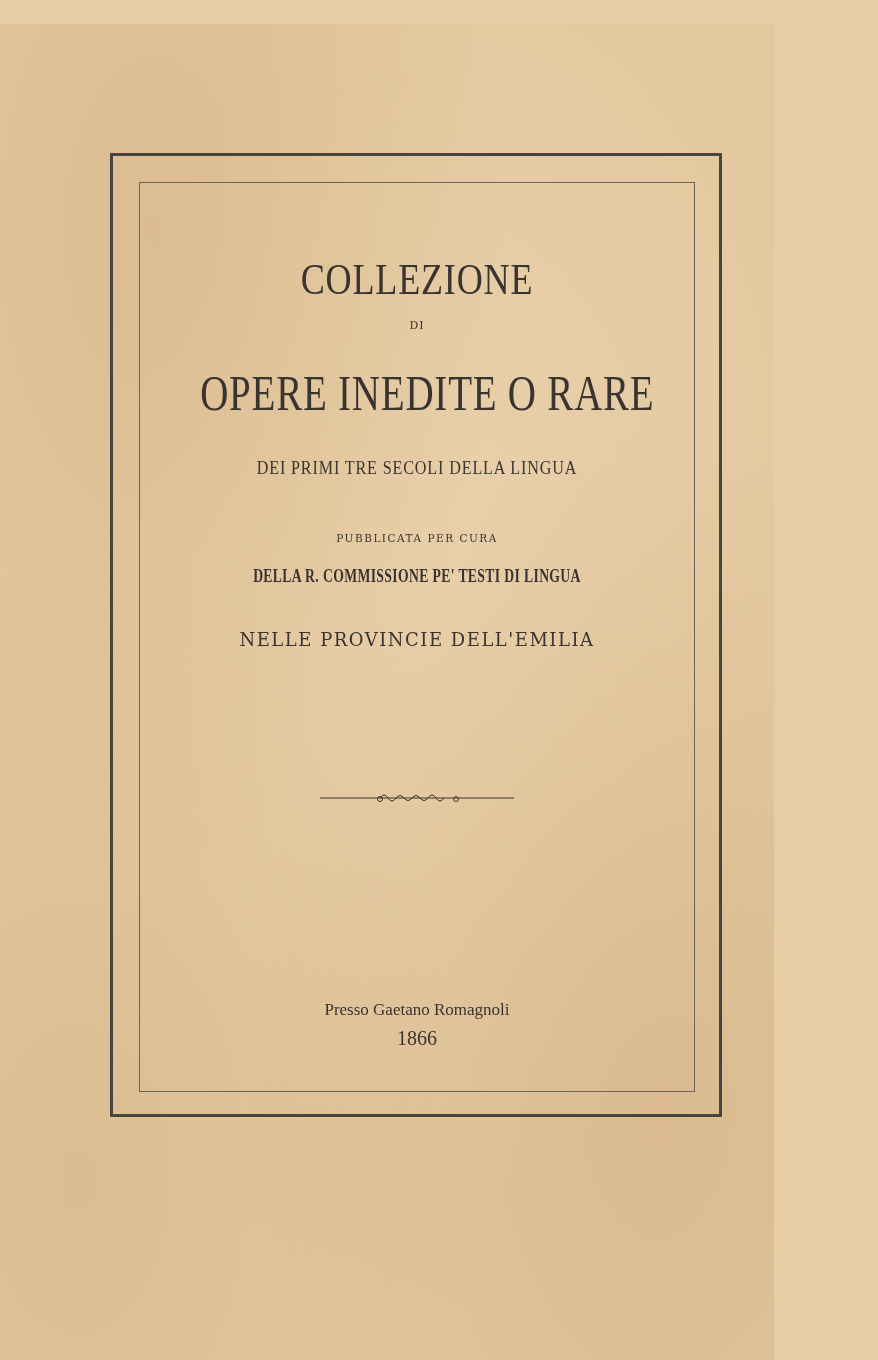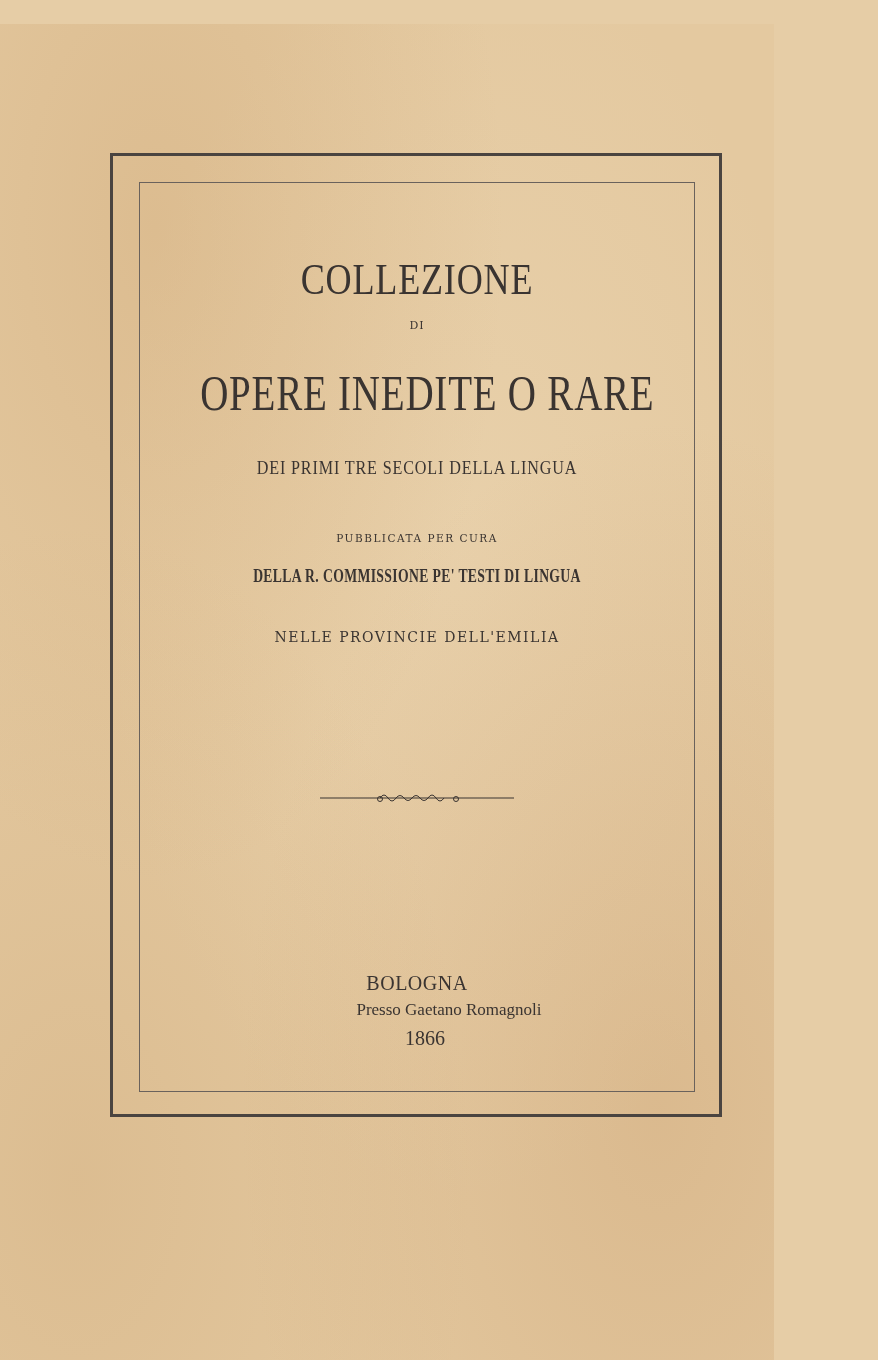--- a/index.html
+++ b/index.html
@@ -41,25 +41,25 @@
       font-size: 44px; letter-spacing: 1px; transform: scaleX(0.82);
     }
     .di { top: 137px; font-size: 11px; letter-spacing: 1px; }
     .title2 {
       top: 182px; font-family: "Liberation Serif", serif;
       font-size: 50px; letter-spacing: 1px; transform: scaleX(0.78);
     }
     .sub1 { top: 275px; font-family: "Liberation Serif", serif; font-size: 19px; letter-spacing: 1px; transform: scaleX(0.85); }
     .sub2 { top: 350px; font-size: 10.5px; letter-spacing: 1.5px; }
     .sub3 { top: 383px; font-family: "Liberation Serif", serif; font-size: 19px; font-weight: bold; letter-spacing: 0.5px; transform: scaleX(0.72); }
-    .sub4 { top: 447px; font-size: 14px; letter-spacing: 1.5px; }
+    .sub4 { top: 447px; font-size: 18px; letter-spacing: 1.5px; }
     .ornament { position: absolute; top: 608px; left: 181px; width: 194px; height: 14px; }
     .city { top: 790px; font-family: "Liberation Serif", serif; font-size: 20px; letter-spacing: 0.5px; }
-    .printer { top: 818px; font-family: "Liberation Serif", serif; font-size: 17px; padding-left: 32px; }
-    .year { top: 845px; font-family: "Liberation Serif", serif; font-size: 20px; padding-left: 8px; }
+    .printer { top: 818px; font-family: "Liberation Serif", serif; font-size: 17px; }
+    .year { top: 845px; font-family: "Liberation Serif", serif; font-size: 20px; }
   </style>
 </head>
 <body>
 
 <div class="page">
   <div class="outer-frame"></div>
   <div class="inner-frame"></div>
   <div class="content">
     <div class="t title1">COLLEZIONE</div>
     <div class="t di">DI</div>
@@ -69,17 +69,16 @@
     <div class="t sub3">DELLA R. COMMISSIONE PE' TESTI DI LINGUA</div>
     <div class="t sub4">NELLE PROVINCIE DELL'EMILIA</div>
 
     <svg class="ornament" viewBox="0 0 194 14">
       <line x1="0" y1="8" x2="194" y2="8" stroke="#3a3431" stroke-width="1.2"></line>
       <path d="M60 8 q4 -6 8 0 q4 6 8 0 q4 -5 8 0 q4 5 8 0 q4 -5 8 0 q4 5 8 0 q4 -6 8 0 q4 6 8 0" fill="none" stroke="#3a3431" stroke-width="1"></path>
       <circle cx="60" cy="9" r="2.5" fill="none" stroke="#3a3431" stroke-width="1"></circle>
       <circle cx="136" cy="9" r="2.5" fill="none" stroke="#3a3431" stroke-width="1"></circle>
     </svg>
 
-    <div class="t city">BOLOGNA</div>
     <div class="t printer">Presso Gaetano Romagnoli</div>
     <div class="t year">1866</div>
   </div>
 </div>
 
 </body></html>

